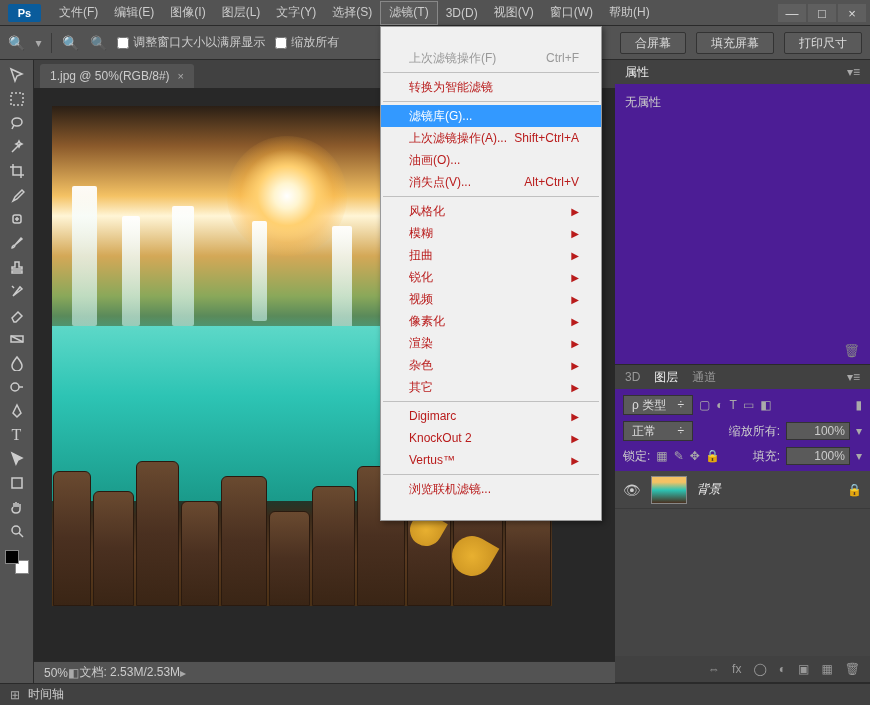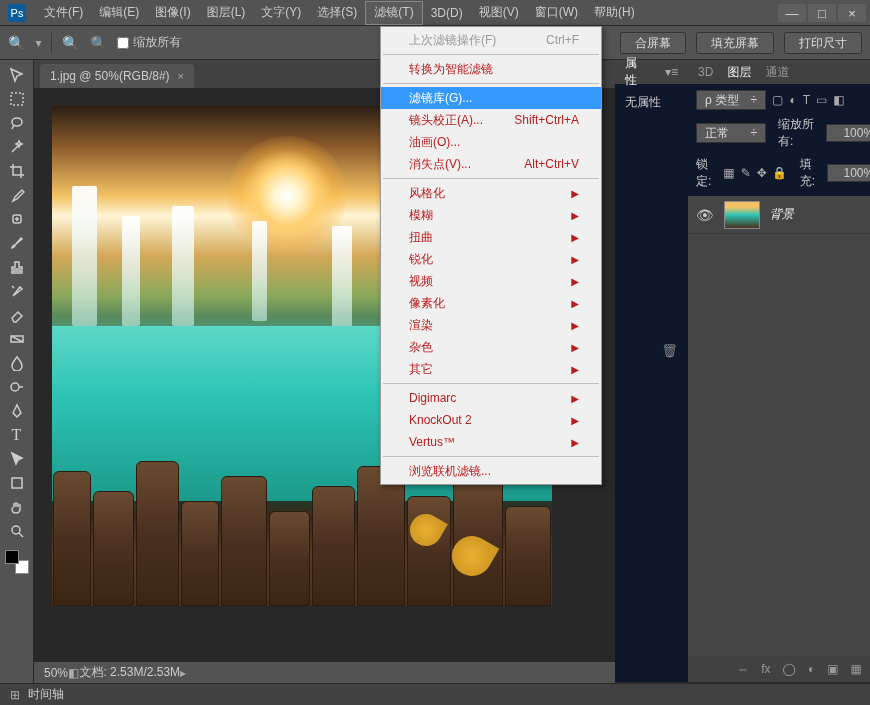--- a/index.html
+++ b/index.html
@@ -1,18 +1,18 @@
 <!DOCTYPE html>
 <html><head>
 <meta charset="utf-8">
 <style>
 *{margin:0;padding:0;box-sizing:border-box;font-family:"Microsoft YaHei",Arial,sans-serif;font-size:12px;user-select:none}
 body{background:#535353;width:870px;height:705px;overflow:hidden;position:relative}
 .titlebar{height:26px;background:#535353;display:flex;align-items:center;padding:0 8px;border-bottom:1px solid #2a2a2a}
-.ps-logo{width:18px;height:18px;background:#0a5c9c;color:#fff;font-weight:normal;font-size:11px;display:flex;align-items:center;justify-content:center;border-radius:2px;margin-right:10px}
+.ps-logo{width:33px;height:18px;background:#0a5c9c;color:#fff;font-weight:bold;font-size:11px;display:flex;align-items:center;justify-content:center;border-radius:2px;margin-right:10px}
 .menubar{display:flex;align-items:center;height:26px}
 .menu-item{color:#ccc;padding:0 8px;height:24px;display:flex;align-items:center;cursor:default}
 .menu-item.active{background:#5a5a5a;border:1px solid #888}
 .winctrl{position:absolute;right:4px;top:4px;display:flex;gap:2px}
 .winbtn{width:28px;height:18px;background:#5f5f5f;color:#ddd;display:flex;align-items:center;justify-content:center;font-size:13px}
 .optbar{height:34px;background:#535353;display:flex;align-items:center;padding:0 8px;border-bottom:1px solid #2a2a2a;gap:10px;color:#ccc}
 .zoom-ico{color:#ccc;font-size:14px}
 .sep{width:1px;height:20px;background:#3a3a3a}
 .chk{display:flex;align-items:center;gap:4px}
 .chk input{width:12px;height:12px}
@@ -38,39 +38,39 @@
 .wf4{top:120px;left:280px;width:20px;height:105px}
 .wf5{top:100px;left:340px;width:28px;height:120px}
 .wf6{top:90px;left:420px;width:35px;height:140px}
 .wf7{top:115px;left:200px;width:15px;height:100px}
 .lake{position:absolute;top:220px;left:0;right:0;height:175px;background:linear-gradient(180deg,#5dd8c8 0%,#2dc4b4 40%,#1a9a8a 100%)}
 .planks{position:absolute;bottom:0;left:0;right:0;height:120px;display:flex;align-items:flex-end}
 .plank{background:linear-gradient(180deg,#6a4a30 0%,#4a3020 50%,#3a2515 100%);border-radius:6px 6px 0 0;margin:0 1px;border:1px solid #2a1a0f}
 .leaf{position:absolute;width:40px;height:40px;background:radial-gradient(circle,#e8b030,#c89020);border-radius:50% 0 50% 50%;transform:rotate(30deg)}
 .statusbar{height:22px;background:#535353;display:flex;align-items:center;padding:0 10px;color:#ccc;border-top:1px solid #2a2a2a}
 .timeline{position:absolute;bottom:0;left:0;right:0;height:22px;background:#414141;color:#ccc;display:flex;align-items:center;padding:0 10px;border-top:1px solid #2a2a2a}
-.panels{width:255px;background:#0f172a;display:flex;flex-direction:row}
+.panels{width:255px;background:#4c1d95;display:flex;flex-direction:column}
 .panel{border-bottom:1px solid #2a2a2a}
 .panel-hdr{height:24px;background:#414141;display:flex;align-items:center;padding:0 10px;color:#ccc;gap:14px}
 .panel-tab{color:#999}
 .panel-tab.on{color:#eee}
 .prop-body{padding:10px;color:#ccc;height:280px;position:relative}
 .trash{position:absolute;bottom:6px;right:10px;color:#888;font-size:13px}
 .layer-opts{padding:6px 8px;display:flex;flex-direction:column;gap:6px;color:#ccc}
 .lrow{display:flex;align-items:center;gap:6px}
 .sel{background:#5a5a5a;border:1px solid #333;color:#ddd;padding:2px 8px;flex:0 0 70px;height:20px;display:flex;align-items:center;justify-content:space-between}
 .pct{background:#5a5a5a;border:1px solid #333;padding:1px 4px;width:64px;text-align:right}
 .layer-list{flex:1;background:#454545}
 .layer-row{display:flex;align-items:center;height:38px;padding:0 8px;gap:10px;border-bottom:1px solid #3a3a3a}
 .eye{color:#ccc;font-size:14px}
 .thumb{width:36px;height:28px;background:linear-gradient(180deg,#f4c264 20%,#2dc4b4 50%,#4a3020 100%);border:1px solid #888}
 .layer-name{color:#eee;font-style:italic}
 .lock{margin-left:auto;color:#aaa}
 .layer-foot{height:26px;background:#414141;display:flex;align-items:center;justify-content:flex-end;gap:12px;padding:0 10px;color:#999}
-.dropdown{position:absolute;top:26px;left:380px;width:222px;background:#f0f0f0;border:1px solid #999;box-shadow:2px 2px 6px rgba(0,0,0,0.4);z-index:100;padding:2px 0}
+.dropdown{position:absolute;top:26px;left:380px;width:222px;background:#f0f0f0;border:1px solid #999;box-shadow:2px 2px 6px rgba(0,0,0,0.4);z-index:100;padding:20px 0}
 .dd-item{height:22px;display:flex;align-items:center;justify-content:space-between;padding:0 22px 0 28px;color:#b91c1c}
 .dd-item.hl{background:#3399ff;color:#fff}
 .dd-item.disabled{color:#999}
 .dd-item .arr{font-size:10px}
 .dd-sep{height:1px;background:#c0c0c0;margin:3px 2px}
 .redbox{position:absolute;border:2px solid #f00;pointer-events:none}
 .redarrow{position:absolute;color:#f00;font-size:22px;font-weight:bold}
 .small-ico{color:#aaa;font-size:12px}
 </style>
 </head>
@@ -97,20 +97,24 @@
     <div class="winbtn">×</div>
   </div>
 </div>
 
 <div class="optbar">
   <span class="zoom-ico">🔍</span>
   <span class="small-ico">▾</span>
   <div class="sep"></div>
   <span class="zoom-ico">🔍</span>
   <span class="zoom-ico" style="opacity:.6">🔍</span>
+  <div class="chk">
+      <input type="checkbox" style="">
+      <span>调整窗口大小以满屏显示</span>
+    </div>
   <div class="chk">
       <input type="checkbox" style="">
       <span>缩放所有</span>
     </div>
   <div style="flex:1"></div>
   <button class="btn-opt">合屏幕</button>
   <button class="btn-opt">填充屏幕</button>
   <button class="btn-opt">打印尺寸</button>
 </div>
 
@@ -356,21 +360,21 @@
     </div>
     <div class="dd-sep"></div>
     <div class="dd-item">
       <span>转换为智能滤镜</span>
     </div>
     <div class="dd-sep"></div>
     <div class="dd-item hl">
       <span>滤镜库(G)...</span>
     </div>
     <div class="dd-item">
-      <span>镜头校正(A)...</span>
+      <span>上次滤镜操作(A)...</span>
       <span>Shift+Ctrl+A</span>
     </div>
     <div class="dd-item">
       <span>油画(O)...</span>
     </div>
     <div class="dd-item">
       <span>消失点(V)...</span>
       <span>Alt+Ctrl+V</span>
     </div>
     <div class="dd-sep"></div>

